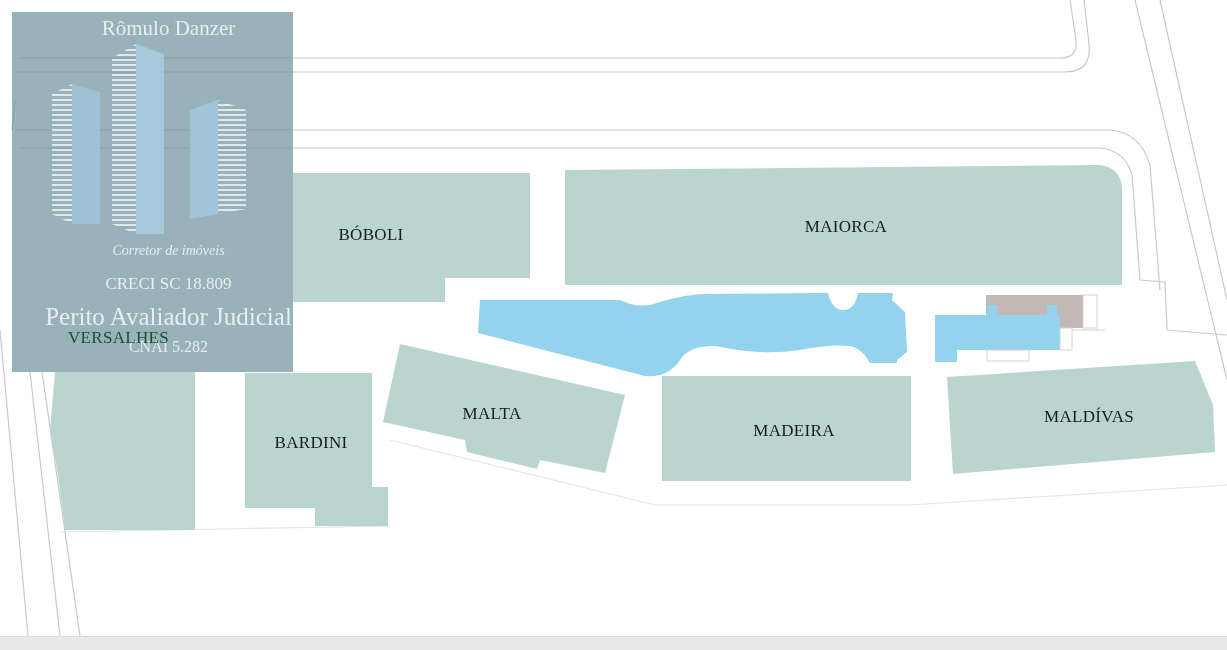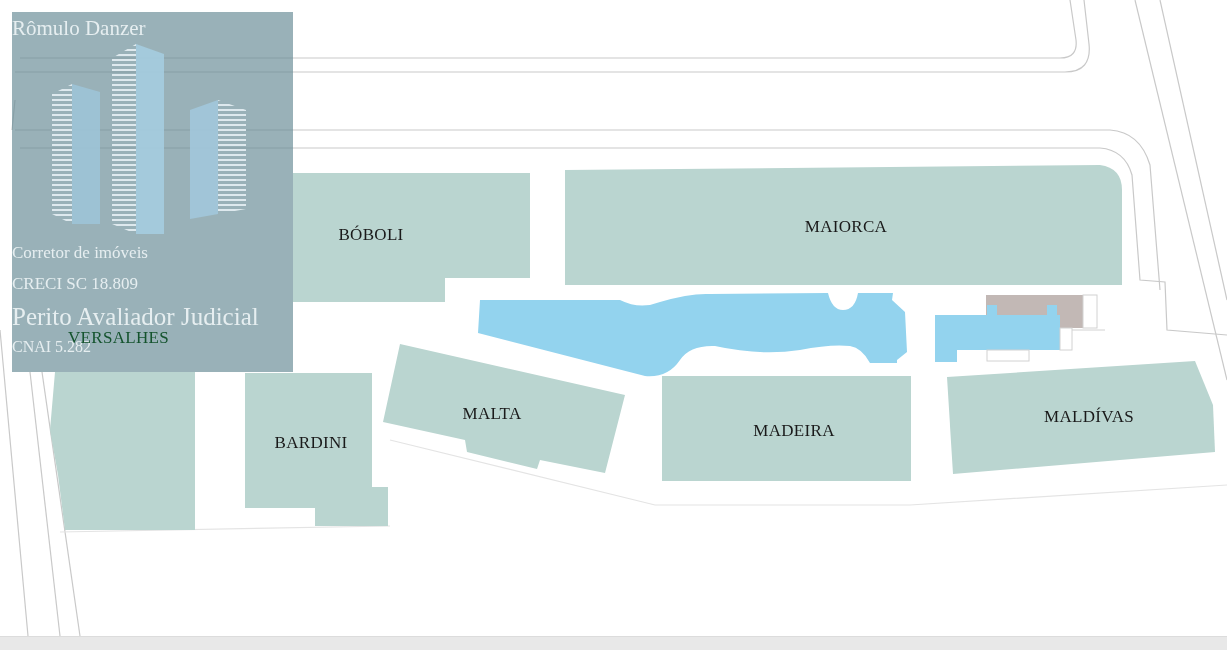--- a/index.html
+++ b/index.html
@@ -1,20 +1,20 @@
 <!DOCTYPE html>
 <html><head>
 <meta charset="utf-8">
 <style>
   html,body{margin:0;padding:0;}
   body{width:1227px;height:650px;position:relative;overflow:hidden;background:#ffffff;font-family:"Liberation Serif",serif;}
   #map{position:absolute;left:0;top:0;width:1227px;height:650px;}
   .lbl{font-family:"Liberation Serif","DejaVu Serif",serif;font-size:17px;fill:#1a1a1a;letter-spacing:0.3px;}
   #wm{position:absolute;left:12px;top:12px;width:281px;height:360px;background:rgba(105,140,150,0.68);}
-  #wm .t{position:absolute;left:0;width:100%;color:#e6eef0;font-family:"Liberation Serif","DejaVu Serif",serif;}
+  #wm .t{position:absolute;left:16px;width:100%;text-align:center;color:#e6eef0;font-family:"Liberation Serif","DejaVu Serif",serif;}
   #bottom-bar{position:absolute;left:0;top:636px;width:1227px;height:14px;background:#e8e8e8;border-top:1px solid #dcdcdc;}
 </style>
 </head>
 <body>
 
 <svg id="map" viewBox="0 0 1227 650" xmlns="http://www.w3.org/2000/svg">
 
   <g fill="none" stroke="#c9c9c9" stroke-width="1.2">
     <path d="M20 58 L1060 58 Q1078 58 1076 40 L1070 0"></path>
     <path d="M15 72 L1065 72 Q1092 72 1089 44 L1084 0"></path>
@@ -77,21 +77,21 @@
     </defs>
     <g opacity="0.9">
       <polygon points="4,50 24,40 24,180 4,170" fill="url(#stripes)"></polygon>
       <polygon points="24,40 52,48 52,180 24,180" fill="#9ec4d8"></polygon>
       <polygon points="64,14 88,0 88,190 64,180" fill="url(#stripes)"></polygon>
       <polygon points="88,0 116,10 116,190 88,190" fill="#a6cde0"></polygon>
       <polygon points="142,66 170,56 170,170 142,175" fill="#a2c8dc"></polygon>
       <polygon points="170,56 198,66 198,165 170,170" fill="url(#stripes)"></polygon>
     </g>
   </svg>
-  <div class="t" style="top:231px;font-size:17px;">Corretor de imóveis</div>
+  <div class="t" style="top:231px;font-size:14px;font-style:italic;">Corretor de imóveis</div>
   <div class="t" style="top:262px;font-size:17px;">CRECI SC 18.809</div>
   <div class="t" style="top:291px;font-size:25px;">Perito Avaliador Judicial</div>
   <div class="t" style="top:326px;font-size:16px;">CNAI 5.282</div>
 </div>
 
 <div style="position:absolute;left:68px;top:328px;font-family:'Liberation Serif',serif;font-size:17px;color:#14532d;letter-spacing:0.3px;">VERSALHES</div>
 
 <div id="bottom-bar"></div>
 
 </body></html>

